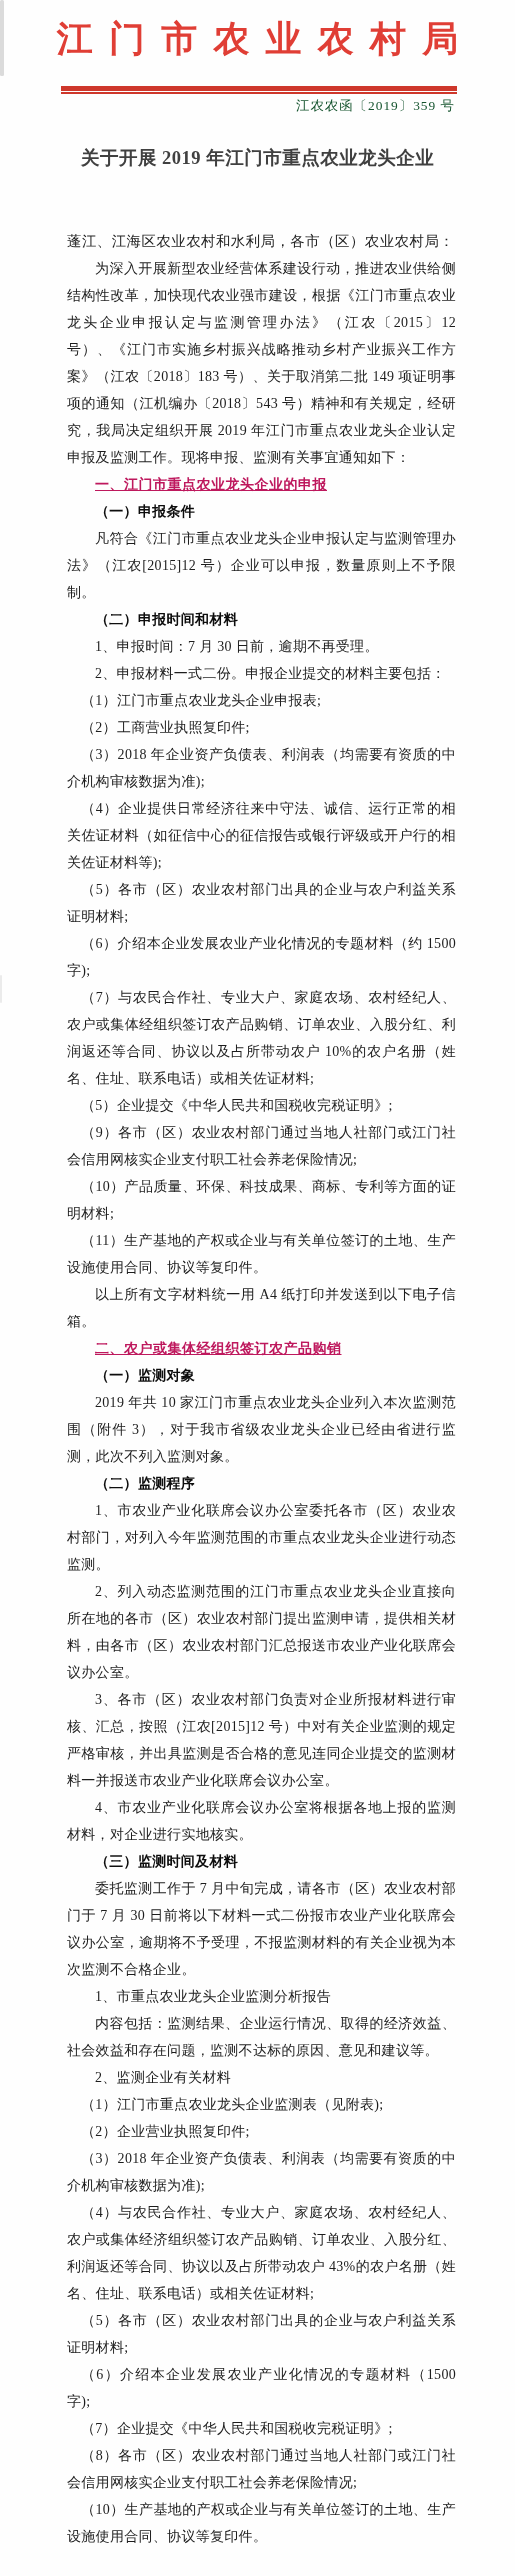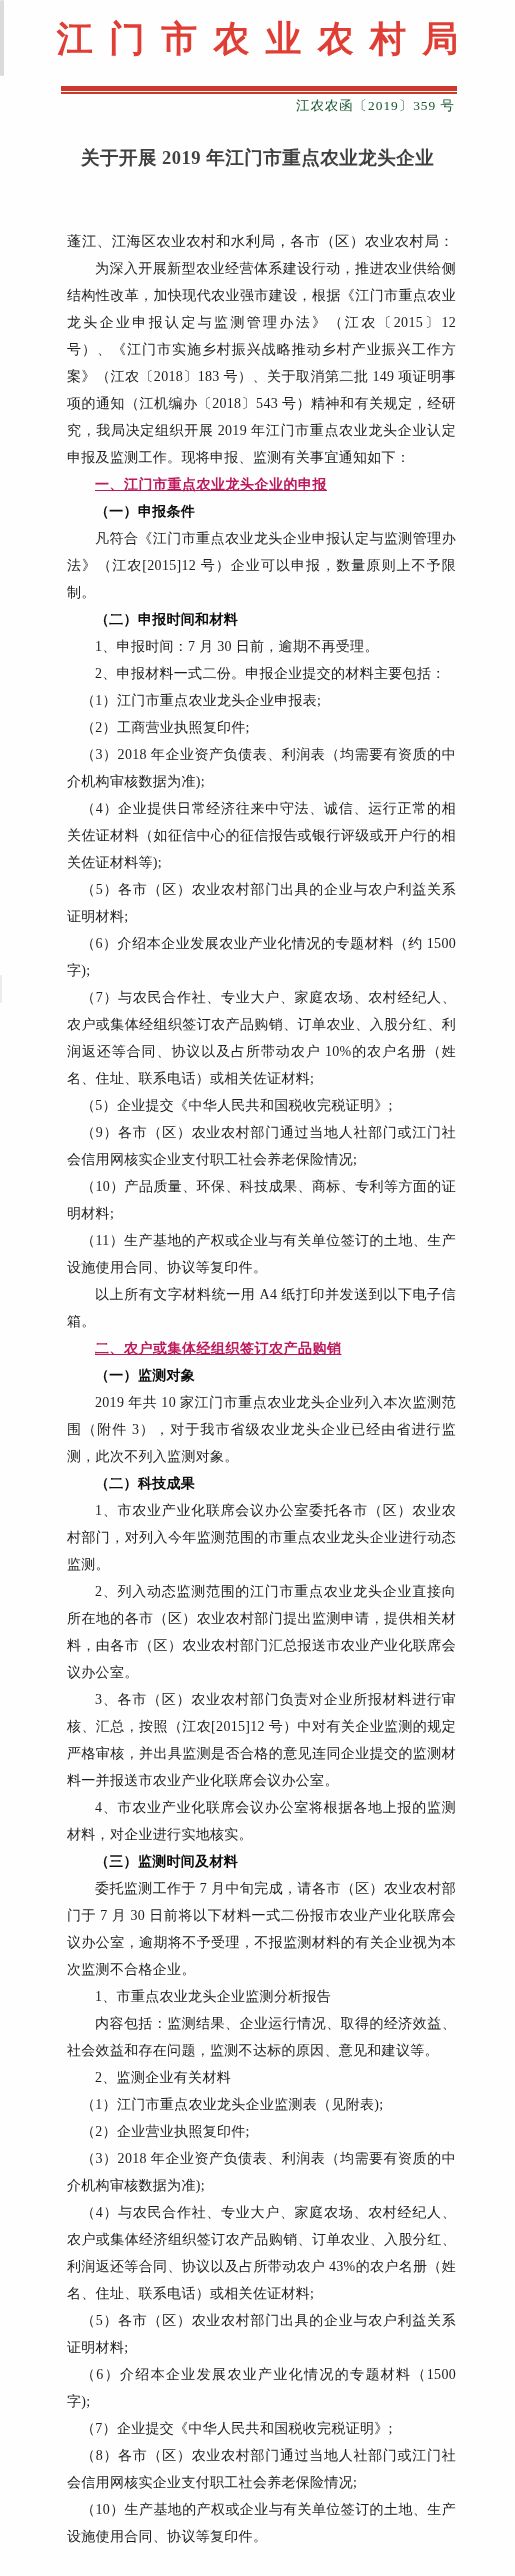--- a/index.html
+++ b/index.html
@@ -83,21 +83,21 @@
       <div class="li">（6）介绍本企业发展农业产业化情况的专题材料（约 1500 字);</div>
       <div class="li">（7）与农民合作社、专业大户、家庭农场、农村经纪人、农户或集体经组织签订农产品购销、订单农业、入股分红、利润返还等合同、协议以及占所带动农户 10%的农户名册（姓名、住址、联系电话）或相关佐证材料;</div>
       <div class="li">（5）企业提交《中华人民共和国税收完税证明》;</div>
       <div class="li">（9）各市（区）农业农村部门通过当地人社部门或江门社会信用网核实企业支付职工社会养老保险情况;</div>
       <div class="li">（10）产品质量、环保、科技成果、商标、专利等方面的证明材料;</div>
       <div class="li">（11）生产基地的产权或企业与有关单位签订的土地、生产设施使用合同、协议等复印件。</div>
       <div class="p">以上所有文字材料统一用 A4 纸打印并发送到以下电子信箱。</div>
       <div class="h1">二、农户或集体经组织签订农产品购销</div>
       <div class="h2">（一）监测对象</div>
       <div class="p">2019 年共 10 家江门市重点农业龙头企业列入本次监测范围（附件 3），对于我市省级农业龙头企业已经由省进行监测，此次不列入监测对象。</div>
-      <div class="h2">（二）科技成果</div>
+      <div class="h2">（二）监测程序</div>
       <div class="p">1、市农业产业化联席会议办公室委托各市（区）农业农村部门，对列入今年监测范围的市重点农业龙头企业进行动态监测。</div>
       <div class="p">2、列入动态监测范围的江门市重点农业龙头企业直接向所在地的各市（区）农业农村部门提出监测申请，提供相关材料，由各市（区）农业农村部门汇总报送市农业产业化联席会议办公室。</div>
       <div class="p">3、各市（区）农业农村部门负责对企业所报材料进行审核、汇总，按照（江农[2015]12 号）中对有关企业监测的规定严格审核，并出具监测是否合格的意见连同企业提交的监测材料一并报送市农业产业化联席会议办公室。</div>
       <div class="p">4、市农业产业化联席会议办公室将根据各地上报的监测材料，对企业进行实地核实。</div>
       <div class="h2">（三）监测时间及材料</div>
       <div class="p">委托监测工作于 7 月中旬完成，请各市（区）农业农村部门于 7 月 30 日前将以下材料一式二份报市农业产业化联席会议办公室，逾期将不予受理，不报监测材料的有关企业视为本次监测不合格企业。</div>
       <div class="p">1、市重点农业龙头企业监测分析报告</div>
       <div class="p">内容包括：监测结果、企业运行情况、取得的经济效益、社会效益和存在问题，监测不达标的原因、意见和建议等。</div>
       <div class="p">2、监测企业有关材料</div>
       <div class="li">（1）江门市重点农业龙头企业监测表（见附表);</div>

